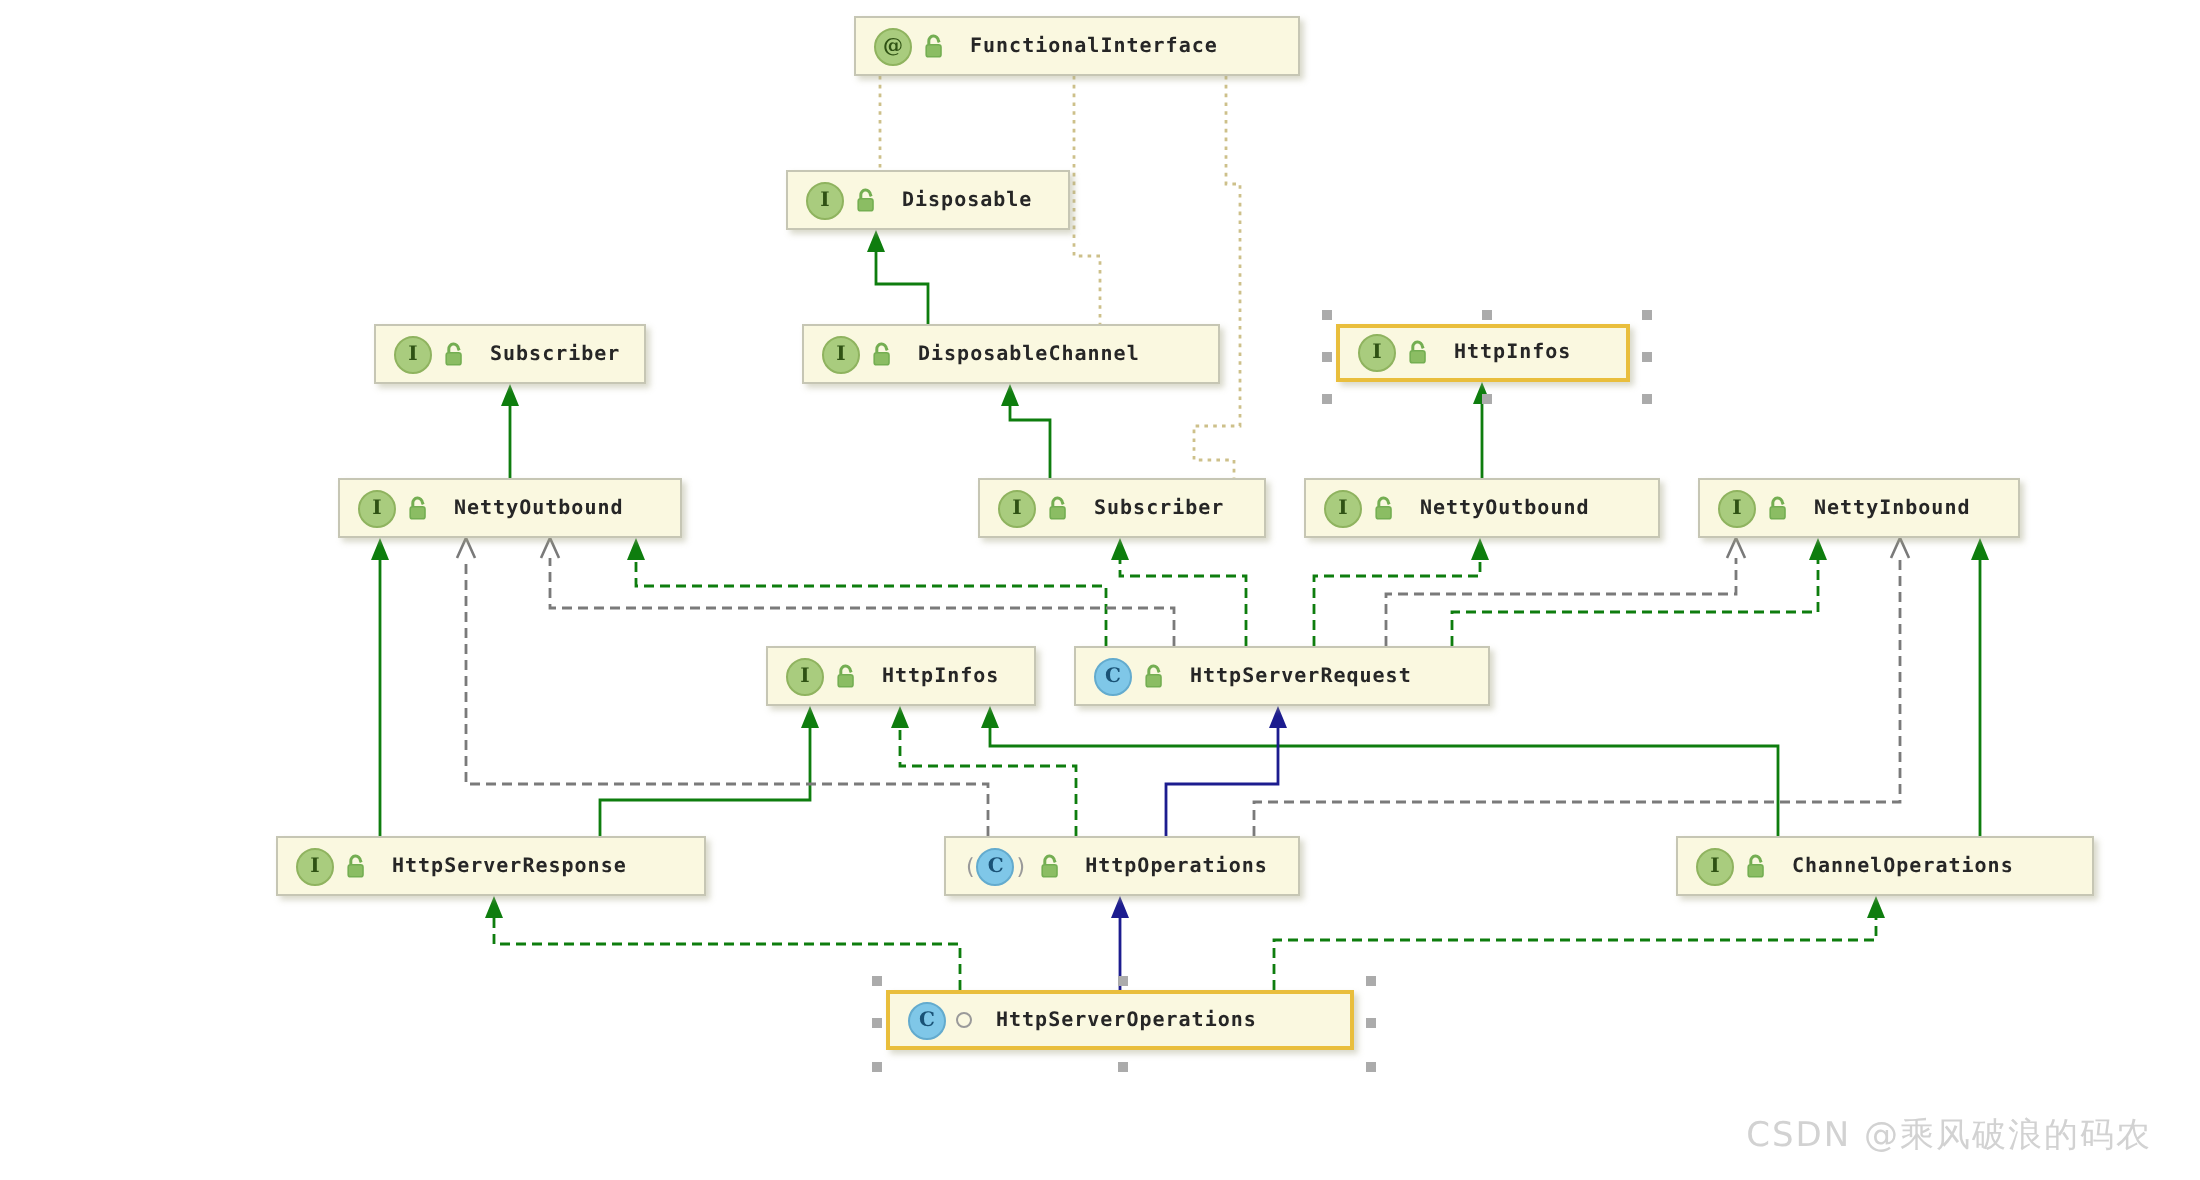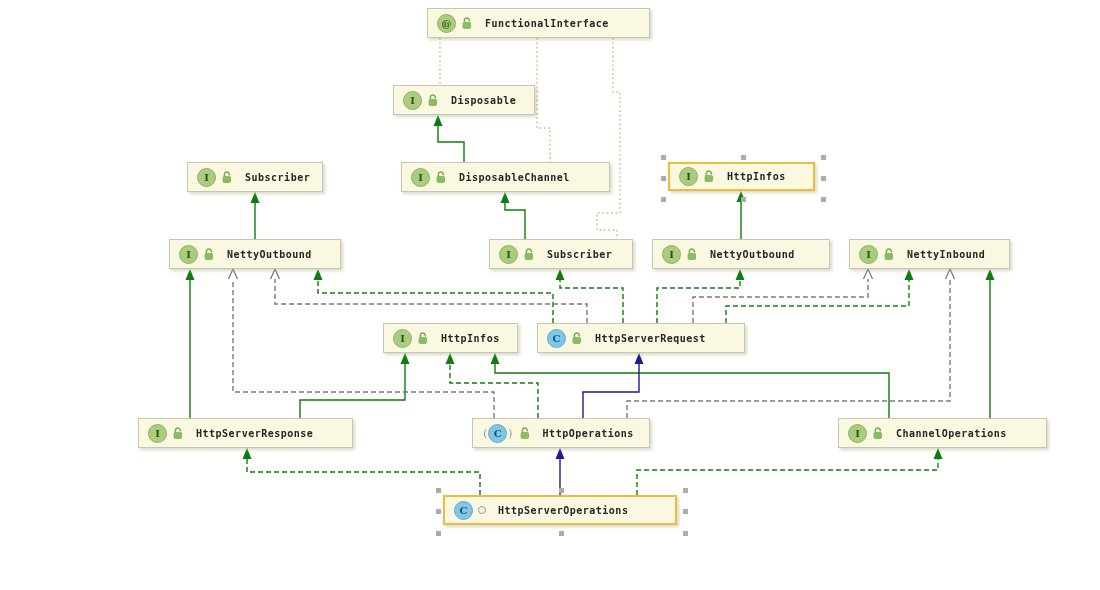--- a/index.html
+++ b/index.html
@@ -312,13 +312,14 @@
         <div class="handle" style="left: -9px; top: -9px;"></div>
         <div class="handle" style="left: 114px; top: -9px;"></div>
         <div class="handle" style="left: 238px; top: -9px;"></div>
         <div class="handle" style="left: -9px; top: 12px;"></div>
         <div class="handle" style="left: 238px; top: 12px;"></div>
         <div class="handle" style="left: -9px; top: 34px;"></div>
         <div class="handle" style="left: 114px; top: 34px;"></div>
         <div class="handle" style="left: 238px; top: 34px;"></div>
       </div>
     </div>
+  <div class="watermark">CSDN @乘风破浪的码农</div>
 </div>
 
 </body></html>

